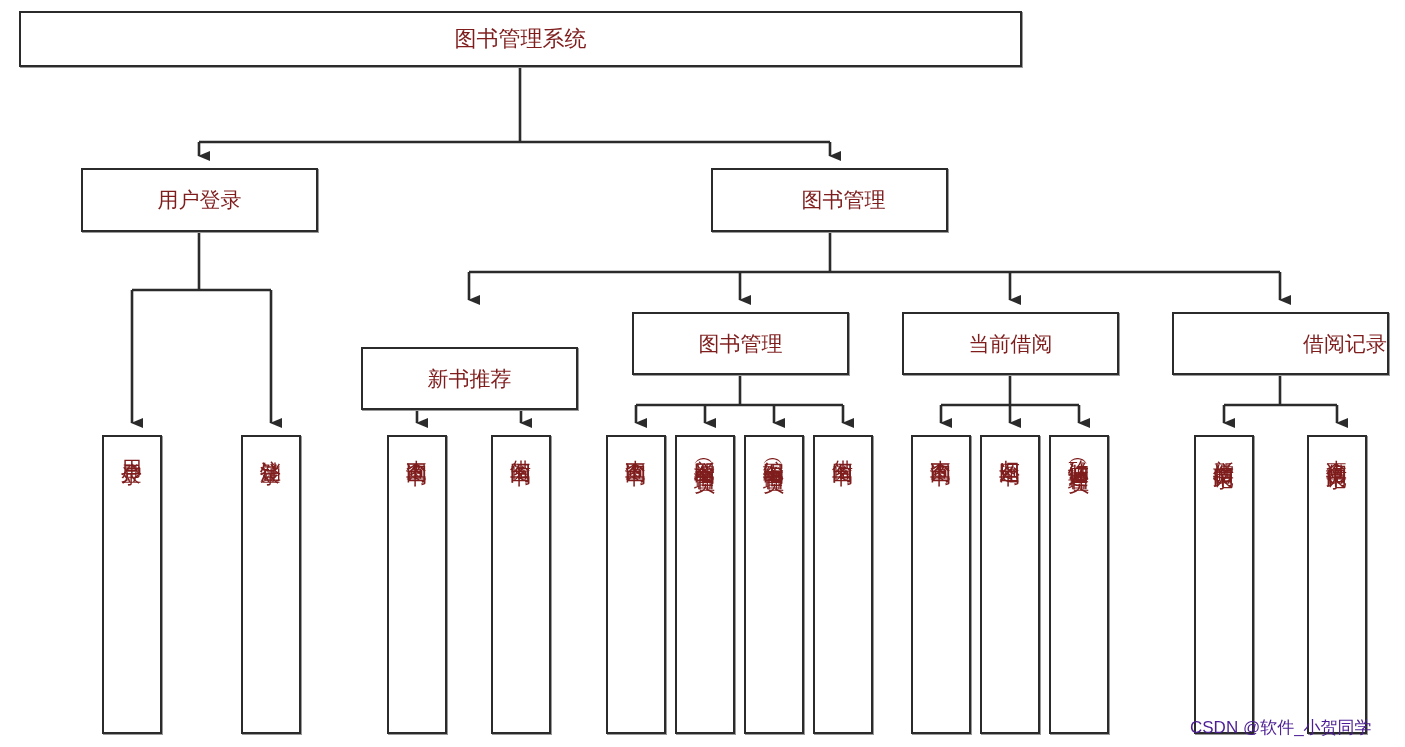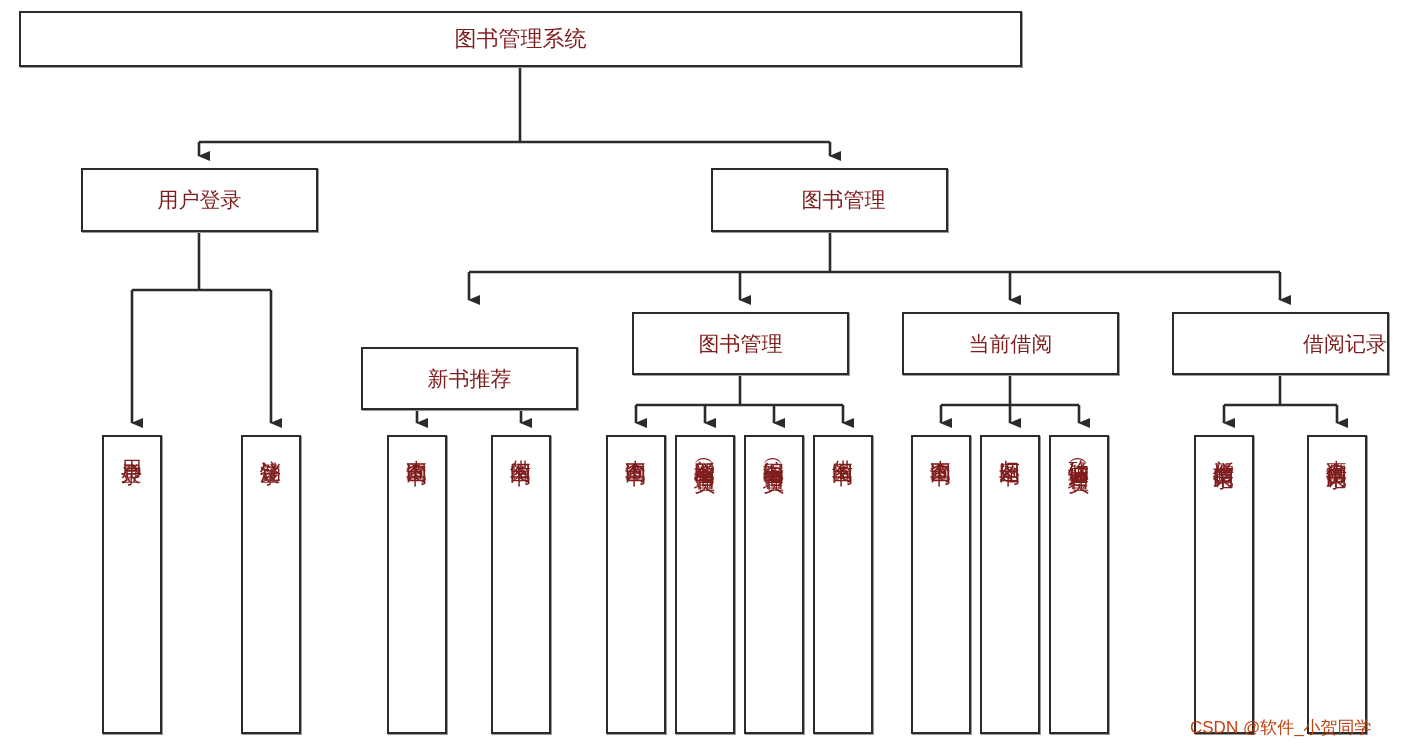--- a/index.html
+++ b/index.html
@@ -56,21 +56,21 @@
   .node.leaf .node-label {
     writing-mode: vertical-rl;
     text-orientation: upright;
     font-size: 21px;
     letter-spacing: 2px;
     line-height: 1;
     white-space: nowrap;
   }
   .watermark {
     position: absolute;
-    color: #c2410c;
+    color: #4c1d95;
     font-size: 17px;
     white-space: nowrap;
     z-index: 6;
   }
 </style>
 </head>
 <body>
 
 <div id="canvas">
 

